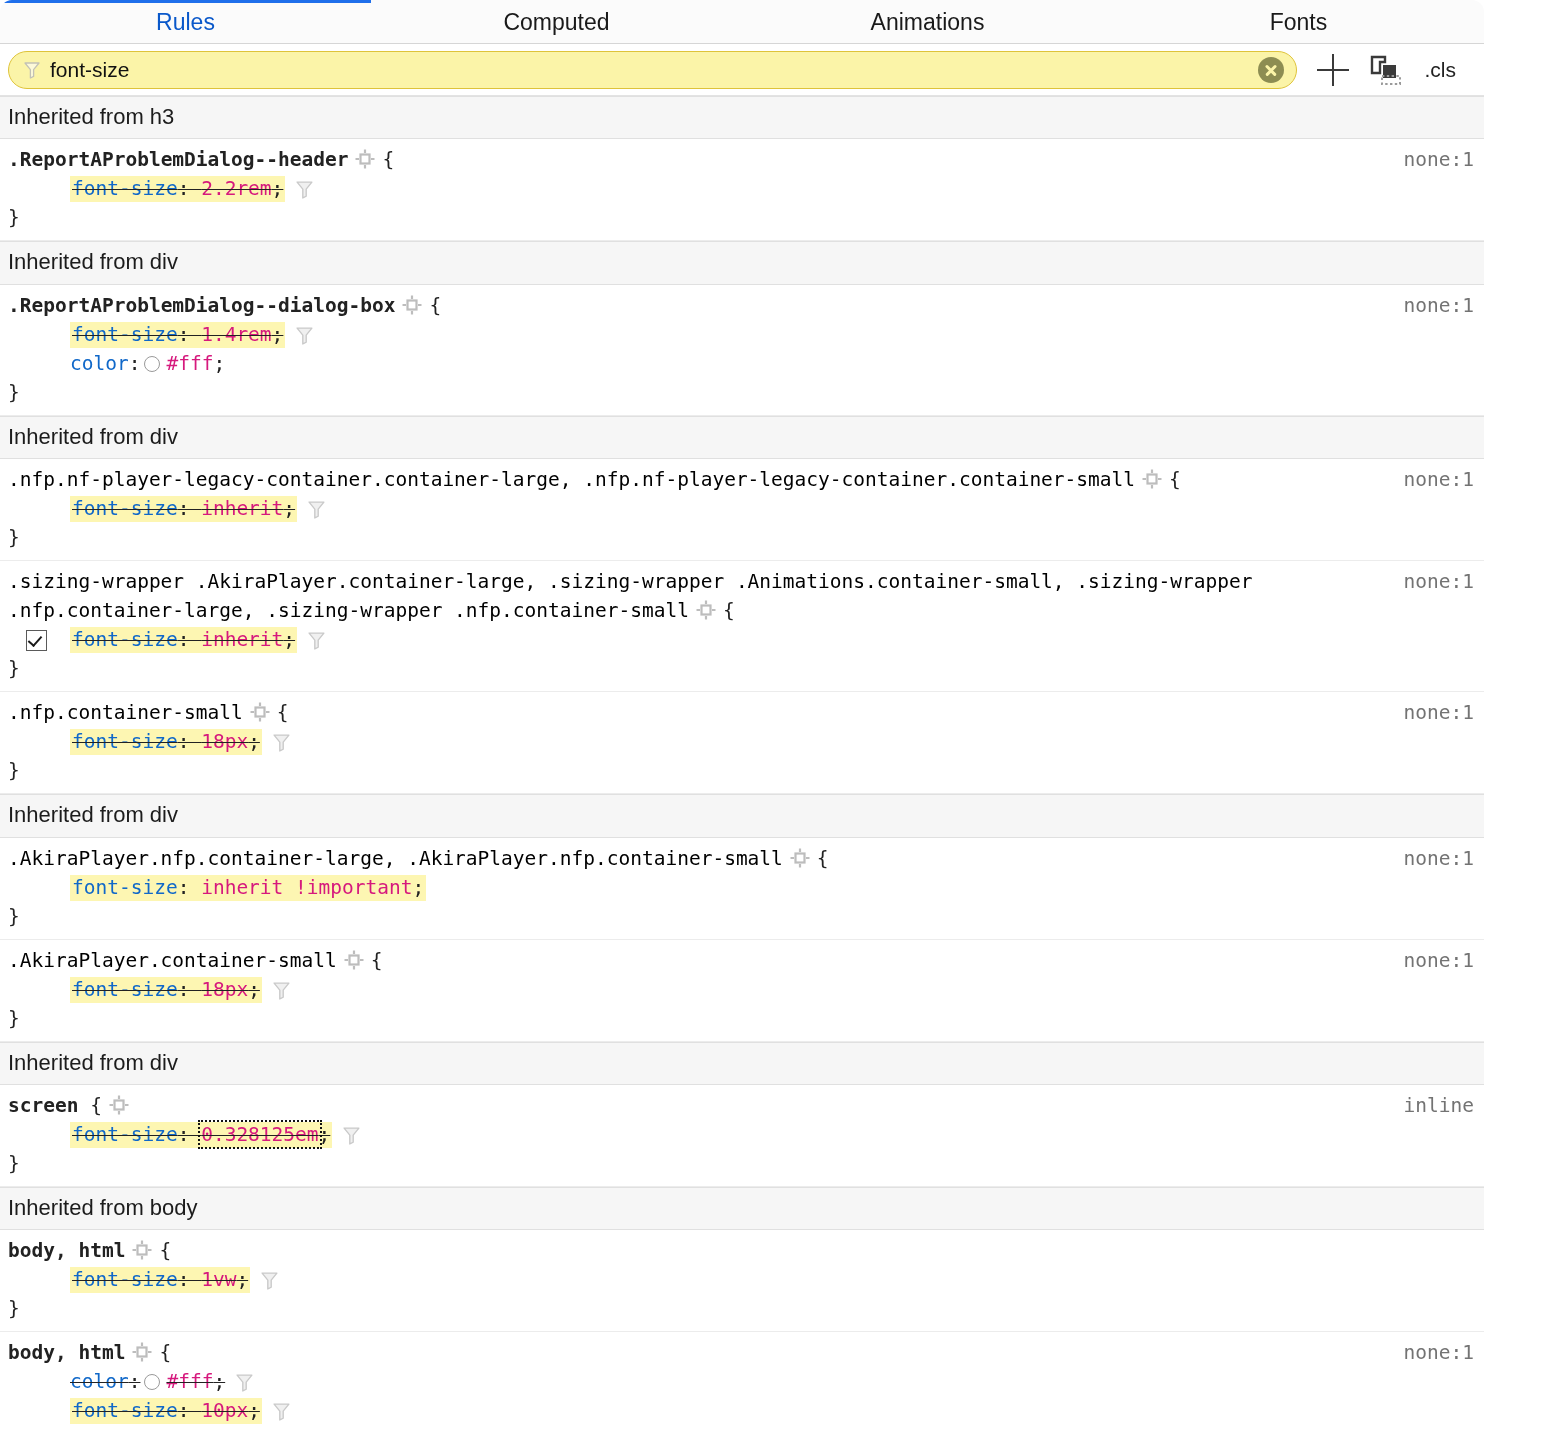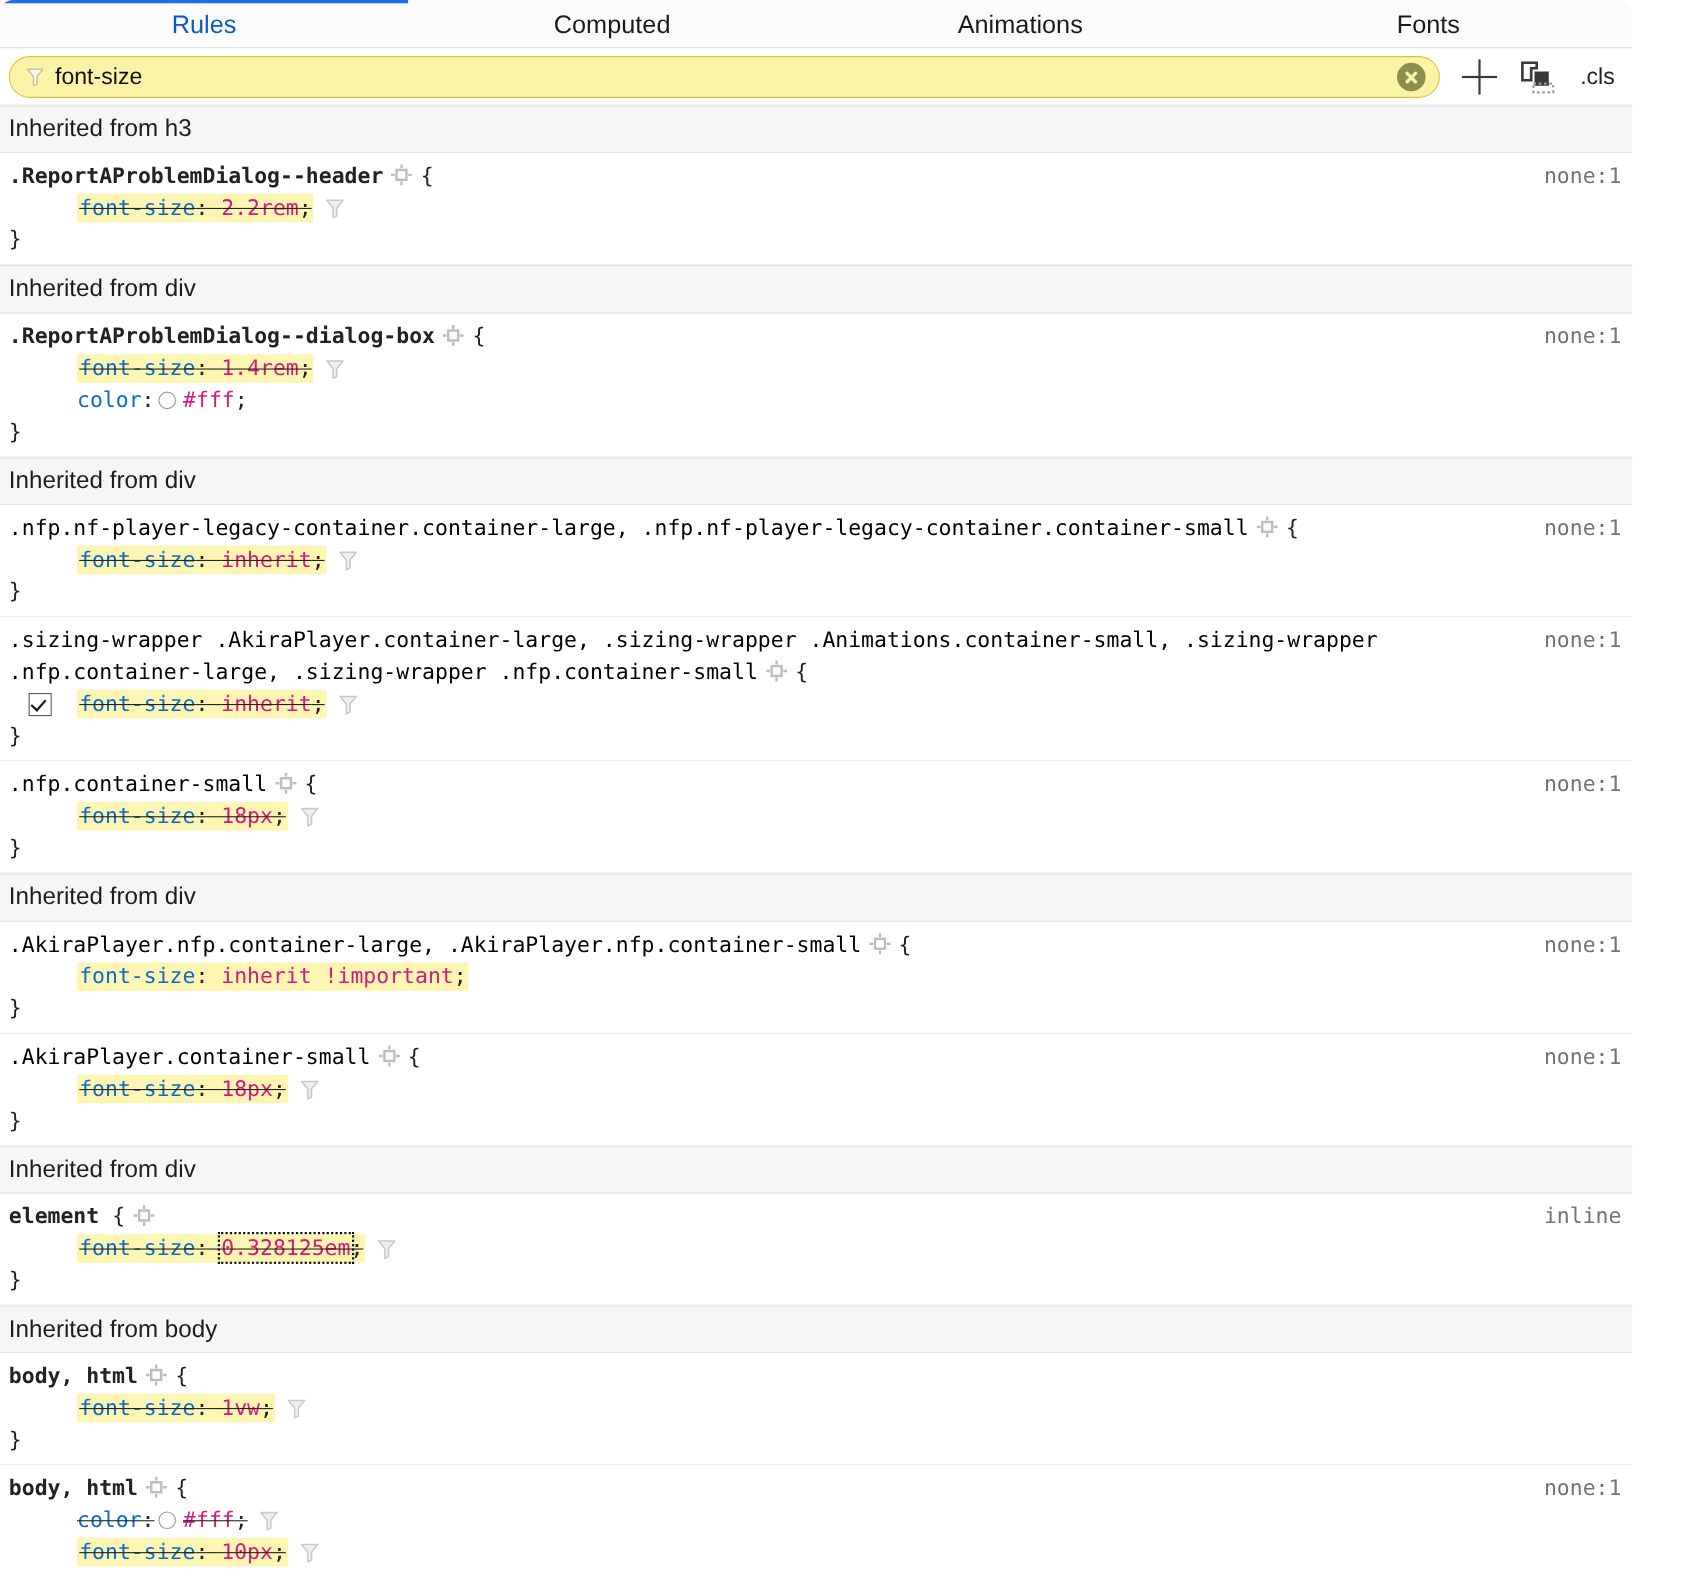--- a/index.html
+++ b/index.html
@@ -114,21 +114,21 @@
     content: "";
     position: absolute;
     background: #3a3a3a;
   }
   .plus::before { left: 0; top: 15px; width: 32px; height: 2.2px; }
   .plus::after  { top: 0; left: 15px; height: 32px; width: 2.2px; }
   .cls-label {
     font-size: 21px;
     color: #222;
     margin-left: 20px;
-    margin-right: 4px;
+    margin-right: 16px;
   }
 
   
   .inherit-hdr {
     background: #f6f6f6;
     border-top: 1px solid #e0e0e0;
     border-bottom: 1px solid #e0e0e0;
     font-size: 22px;
     color: #1c1c1c;
     padding: 7px 11px 8px 8px;
@@ -365,21 +365,21 @@
           <path d="M1 2 H15 L9.6 8.6 V15.4 L6.4 17 V8.6 Z" fill="#f0f0f0" stroke="#c9c9c9" stroke-width="1.3" stroke-linejoin="round"></path>
         </svg>
     </div>
     <div class="brace">}</div>
   </div>
 
   <div class="inherit-hdr">Inherited from div</div>
   <div class="rule">
     <div class="origin">inline</div>
     <div class="selector-line">
-      <span class="sel-matched">element</span> <span class="punct">{</span><svg class="ico ico-target" viewBox="0 0 20 20">
+      <span class="sel-matched">screen</span> <span class="punct">{</span><svg class="ico ico-target" viewBox="0 0 20 20">
           <rect x="5.5" y="5.5" width="9" height="9" fill="none" stroke="#bdbdbd" stroke-width="2.2"></rect>
           <path d="M10 0.5V4M10 16V19.5M0.5 10H4M16 10H19.5" stroke="#bdbdbd" stroke-width="2.2"></path>
         </svg>
     </div>
     <div class="decl">
       <span class="hl struck"><span class="prop">font-size</span><span class="punct">: </span><span class="val editing">0.328125em</span><span class="punct">;</span></span><svg class="ico ico-funnel" viewBox="0 0 16 18">
           <path d="M1 2 H15 L9.6 8.6 V15.4 L6.4 17 V8.6 Z" fill="#f0f0f0" stroke="#c9c9c9" stroke-width="1.3" stroke-linejoin="round"></path>
         </svg>
     </div>
     <div class="brace">}</div>

